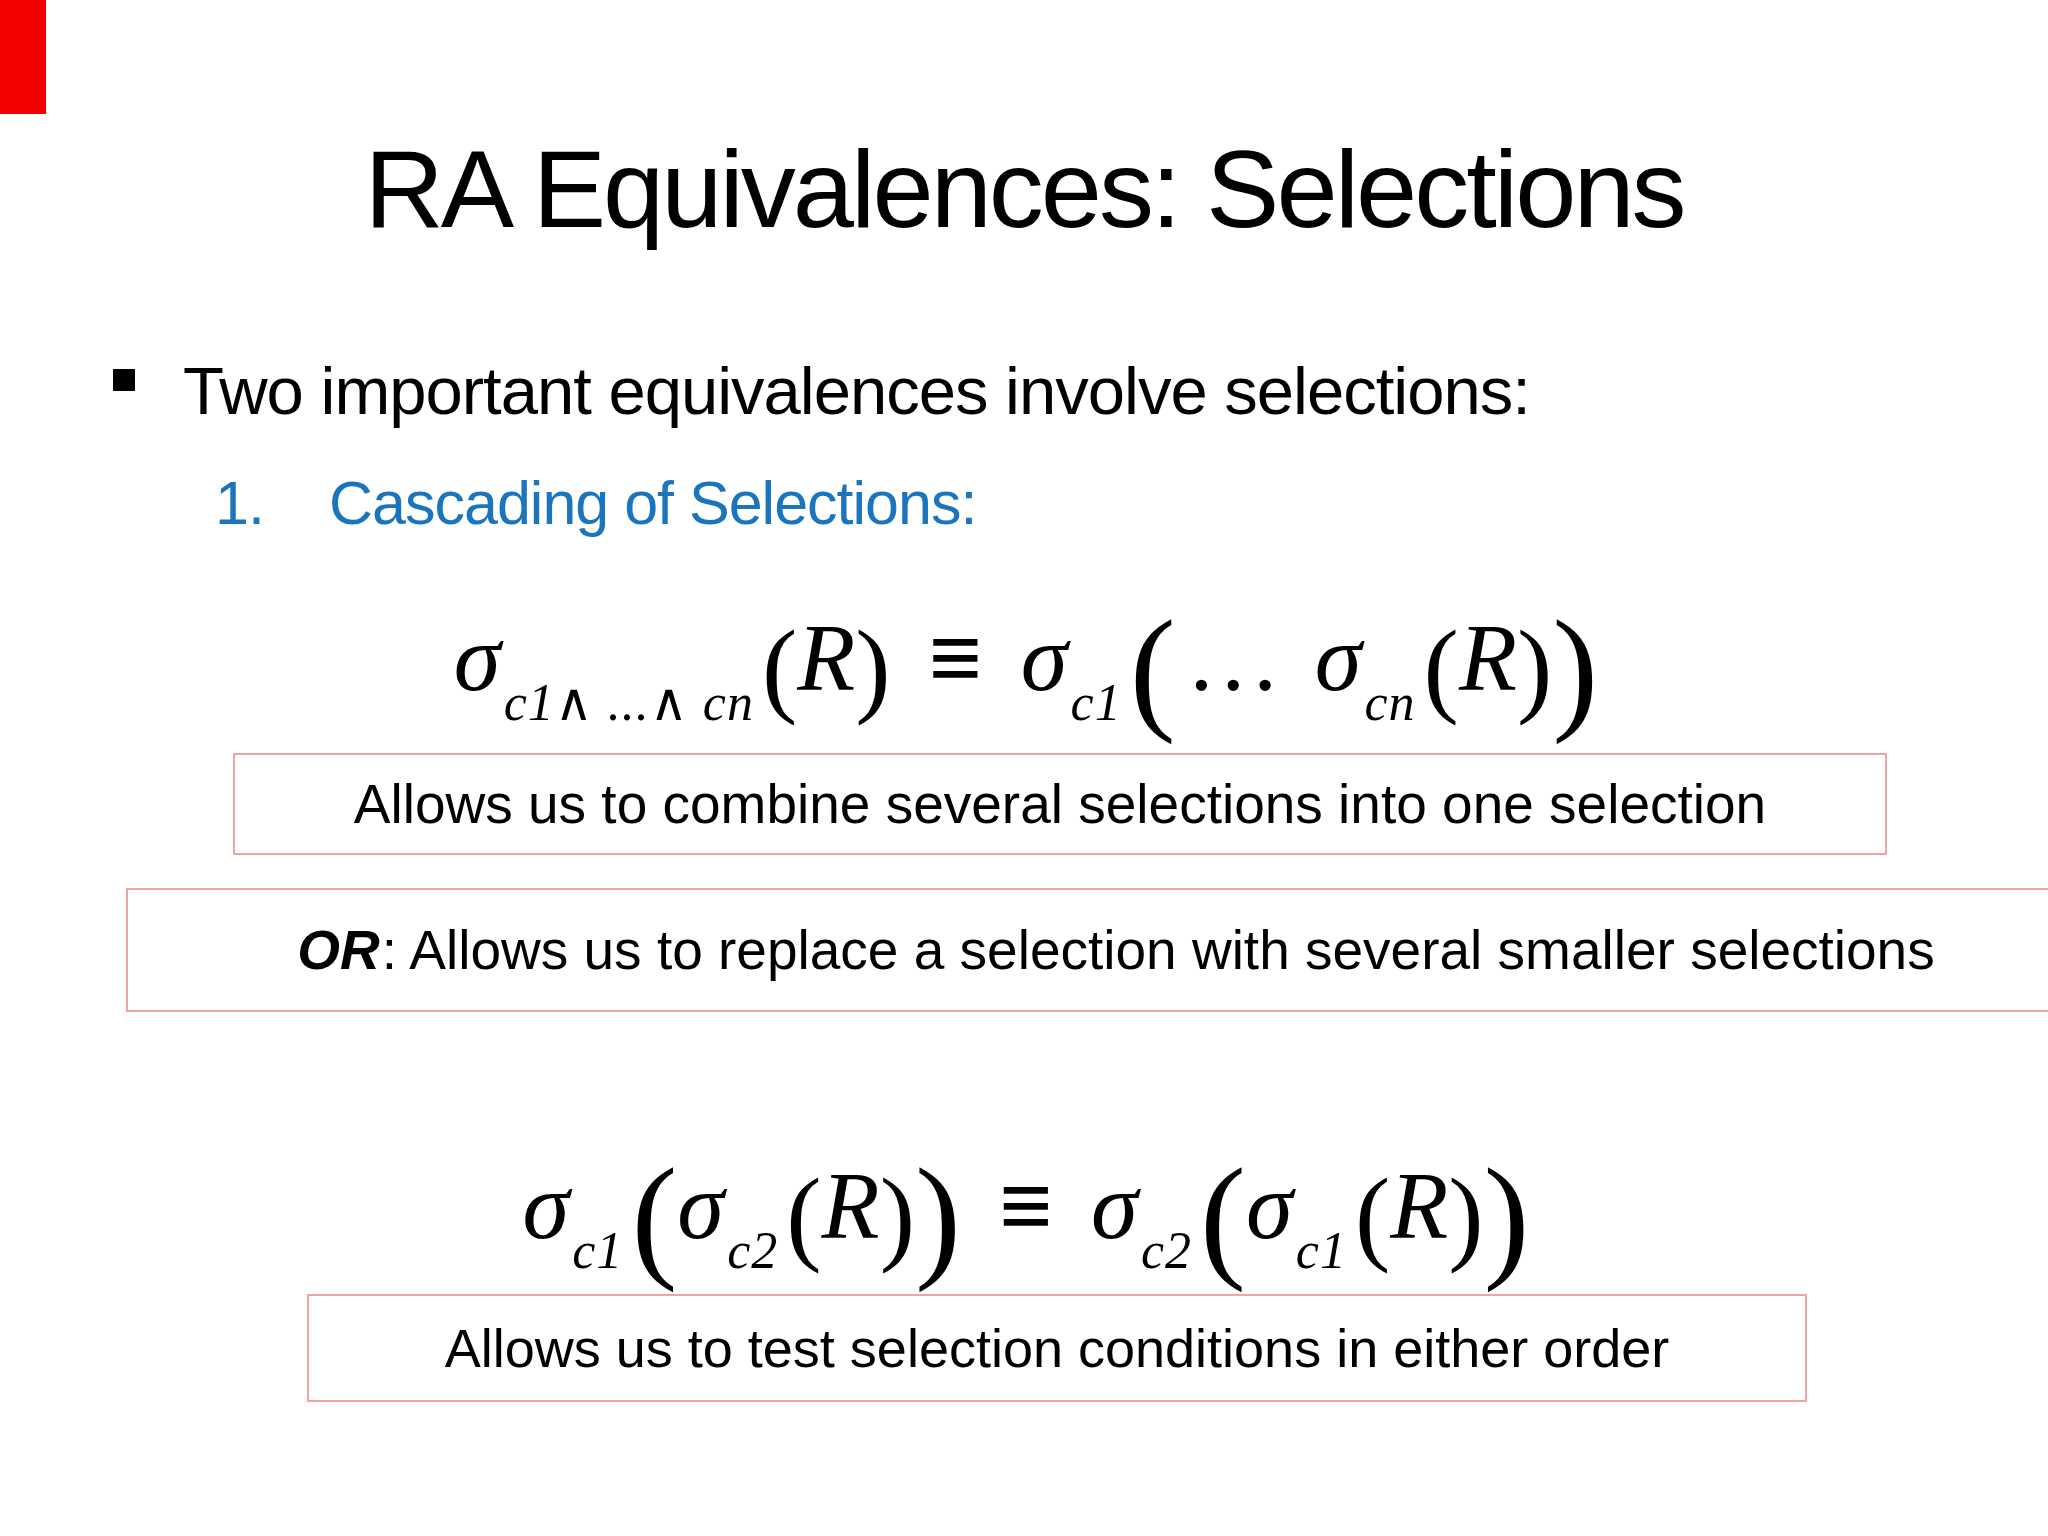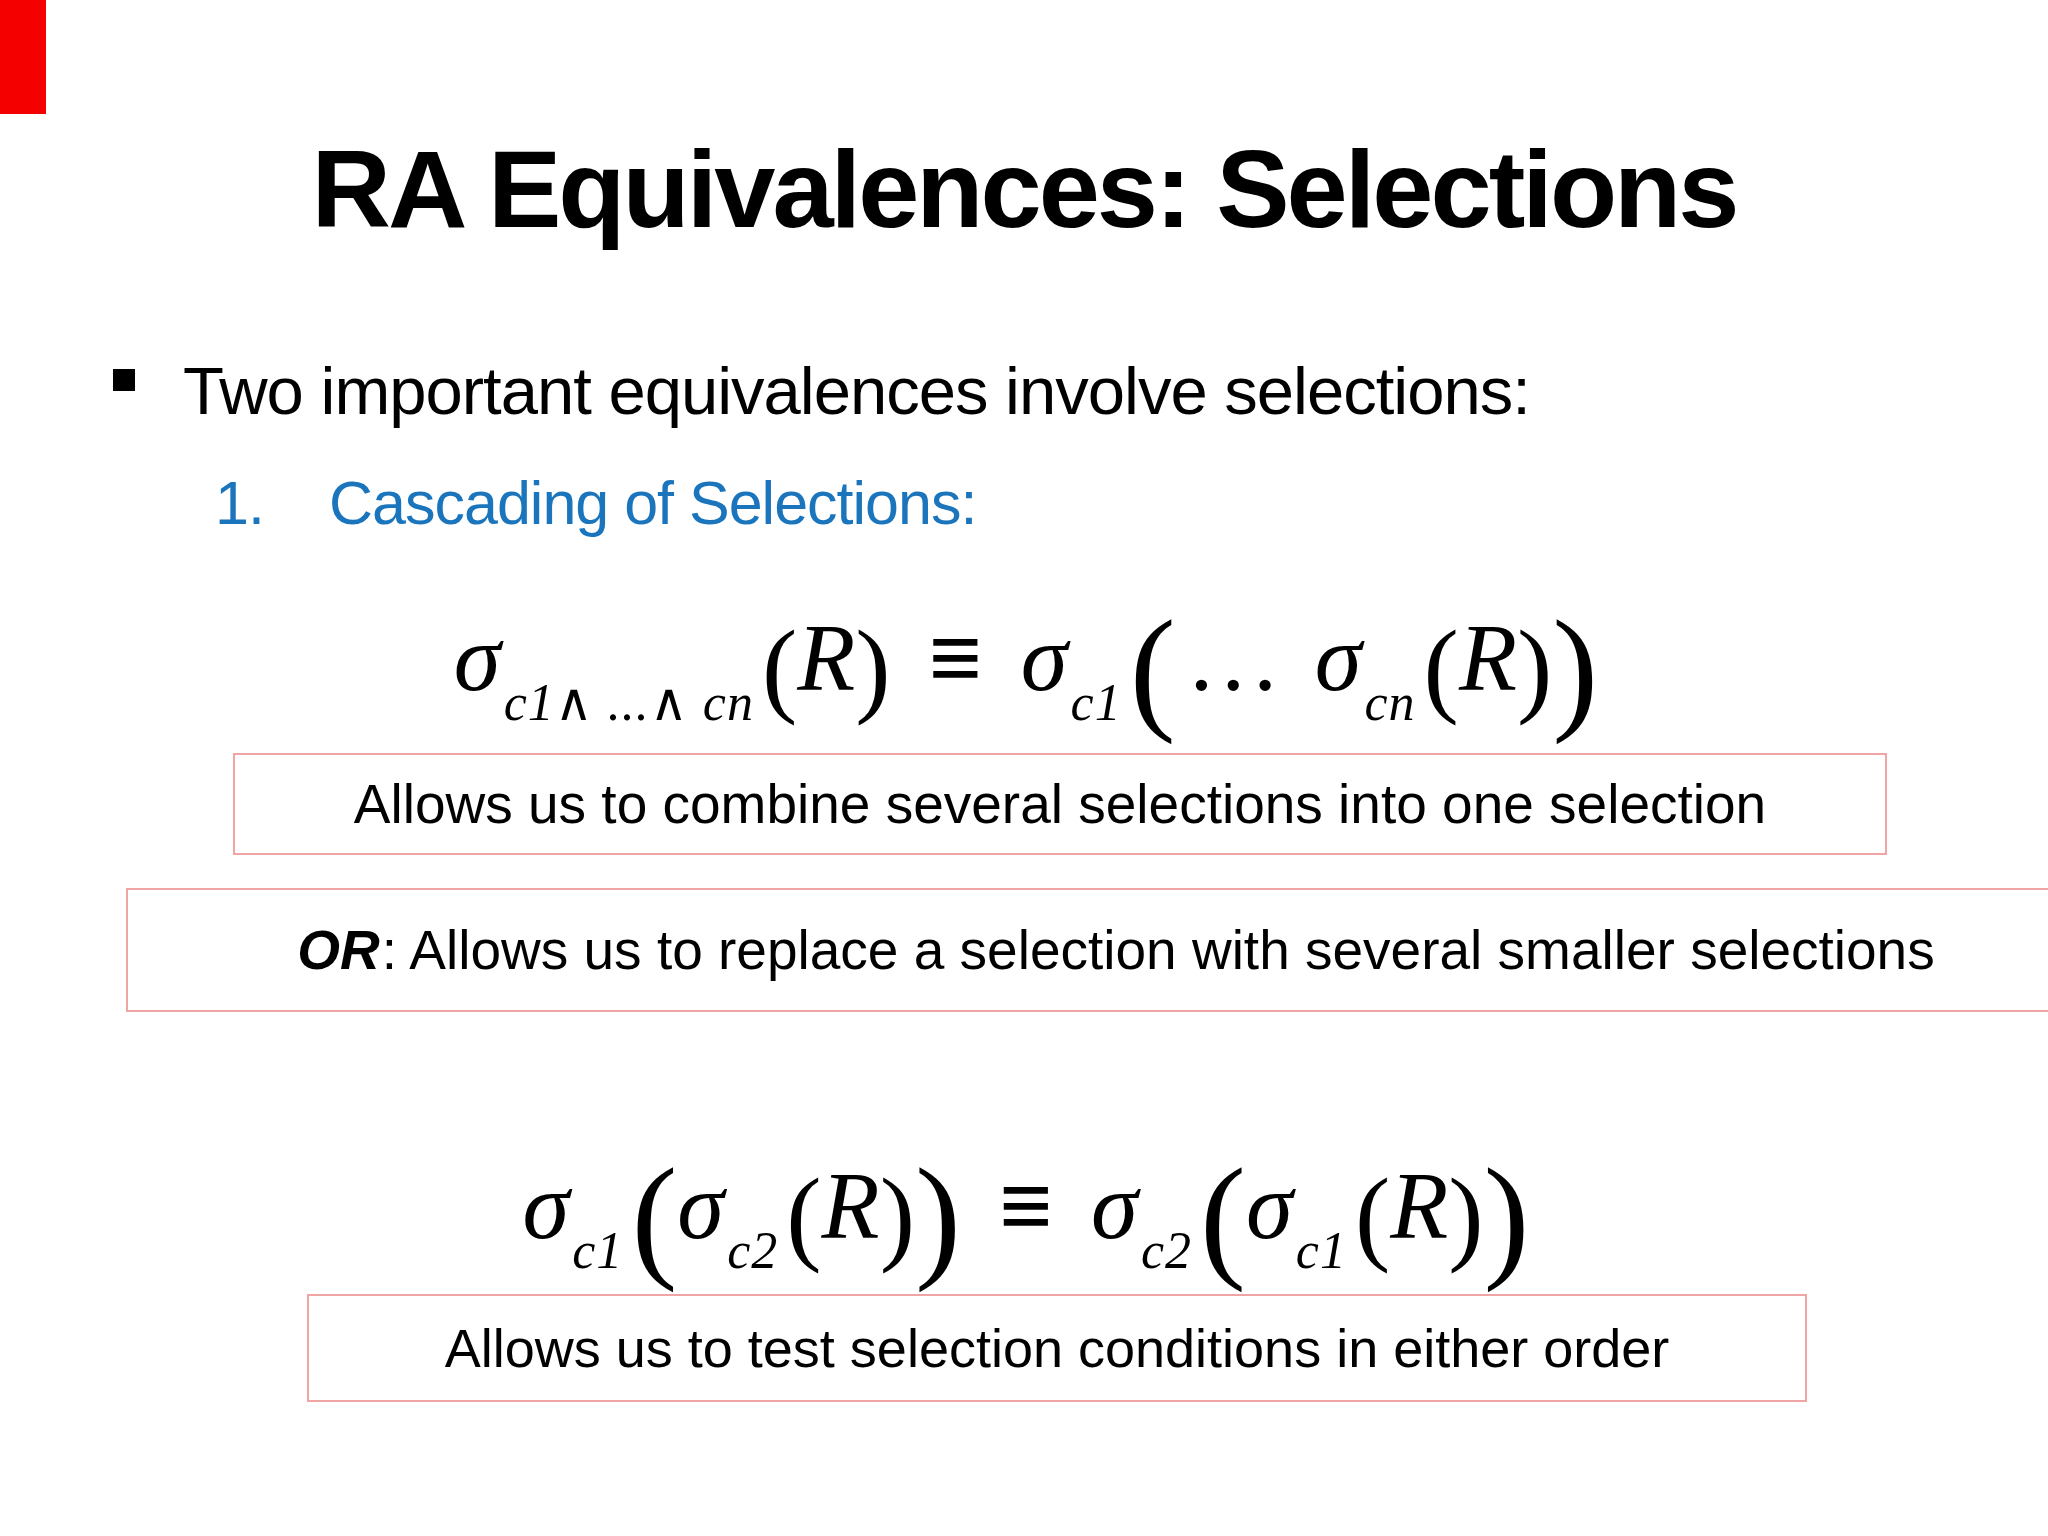--- a/index.html
+++ b/index.html
@@ -7,21 +7,21 @@
     --boxborder:#F0A5A5;
     --cornerred:#F40000;
     --cmured:#A6192E;
     --gray:#97999C;
   }
   html,body{margin:0;padding:0;background:#fff;}
   .slide{position:relative;width:2048px;height:1536px;background:#fff;overflow:hidden;
          font-family:"Liberation Sans","DejaVu Sans",sans-serif;color:#000;}
   .corner-bar{position:absolute;left:0;top:0;width:46px;height:114px;background:var(--cornerred);}
   .title{position:absolute;top:126px;left:0;width:100%;text-align:center;margin:0;
-         font-size:110px;font-weight:700;letter-spacing:-3px;line-height:1.15;color:#000;}
+         font-size:110px;font-weight:400;letter-spacing:-3px;line-height:1.15;color:#000;}
   .bullet-square{position:absolute;left:113px;top:369px;width:22px;height:22px;background:#000;}
   .intro{position:absolute;left:183px;top:352px;font-size:67px;letter-spacing:-1px;}
   .list-item{position:absolute;left:215px;color:var(--blue);font-size:61px;letter-spacing:-1px;white-space:nowrap;}
   #item1{top:468px;}
   #item2{top:1122px;}
   .list-item .num{display:inline-block;width:114px;}
   .formula{position:absolute;left:16px;width:2020px;text-align:center;
            font-family:"Liberation Serif","DejaVu Serif",serif;font-size:95px;line-height:1;
            white-space:nowrap;color:#000;}
   #formula1{top:600px;}

